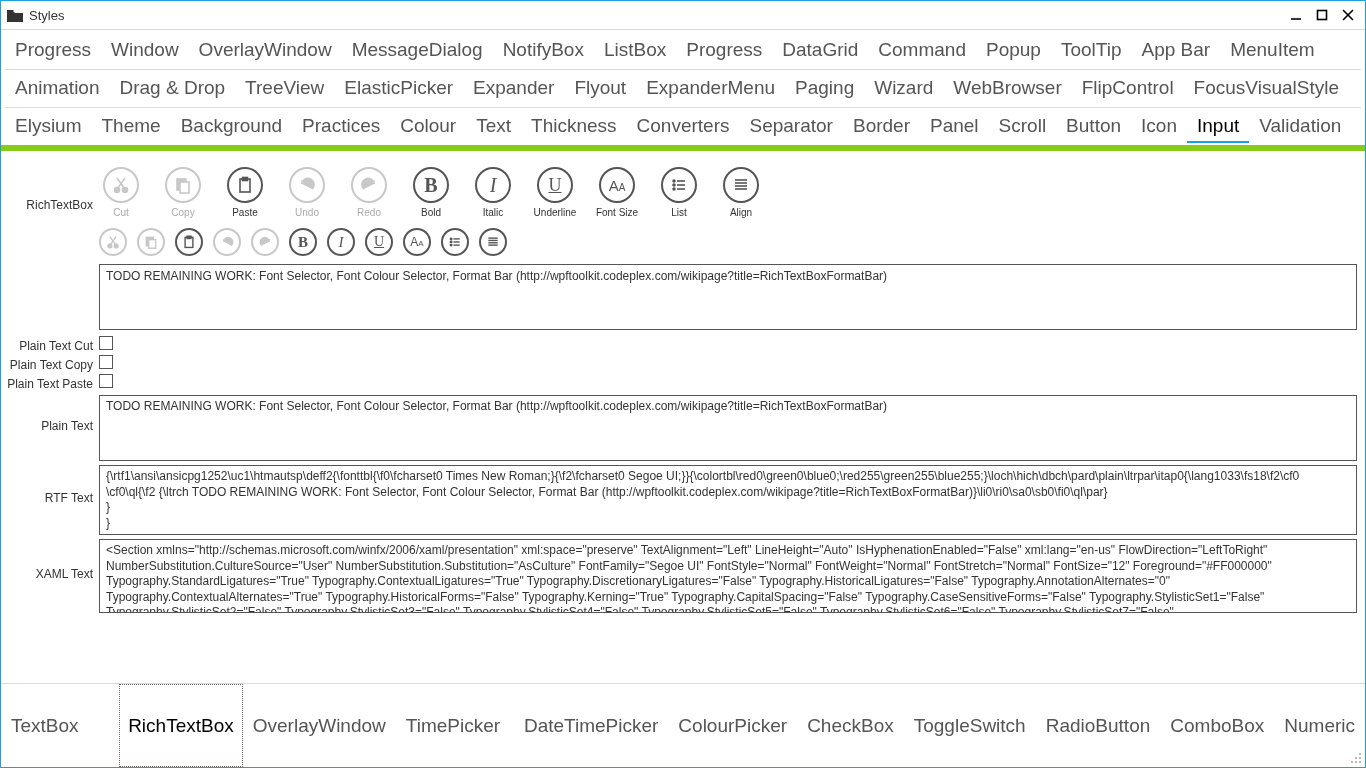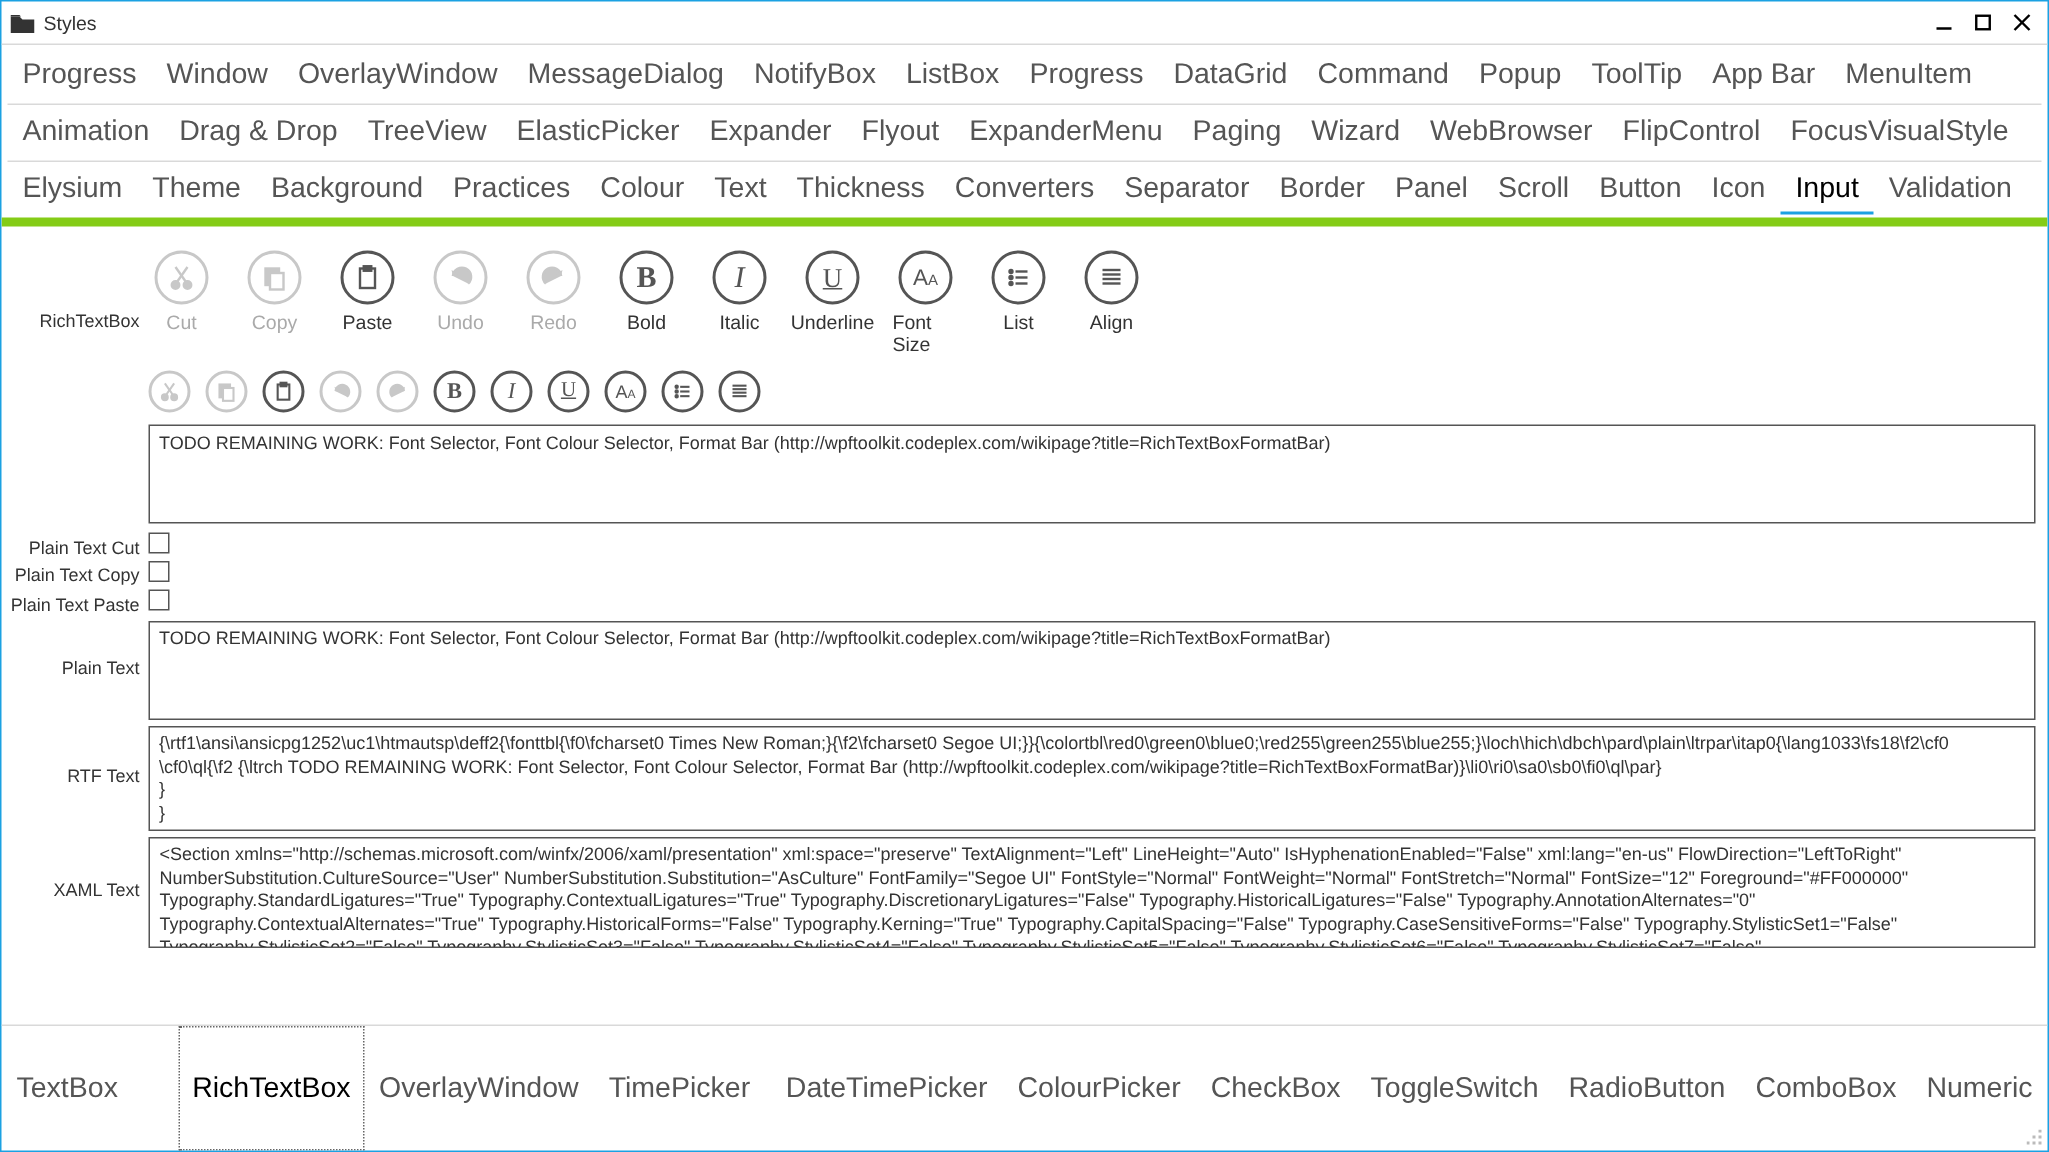--- a/index.html
+++ b/index.html
@@ -21,21 +21,21 @@
 
   .row { display: flex; align-items: flex-start; margin-bottom: 2px; }
   .rowlabel { width: 94px; text-align: right; padding-right: 6px; font-size: 12px; color: #333; padding-top: 2px; }
   .rowbody { flex: 1; }
 
   .toolbar { display: flex; gap: 18px; padding: 2px 0 0 0; }
   .tbtn { display: flex; flex-direction: column; align-items: center; width: 44px; }
   .tbtn .ico { width: 36px; height: 36px; border: 2px solid #555; border-radius: 50%; display: flex; align-items: center; justify-content: center; }
   .tbtn.disabled .ico { border-color: #c8c8c8; }
   .tbtn.disabled .ico svg { stroke: #c8c8c8; fill: #c8c8c8; }
-  .tbtn .lbl { font-size: 13px; color: #333; margin-top: 4px; }
+  .tbtn .lbl { font-size: 10px; color: #333; margin-top: 4px; }
   .tbtn.disabled .lbl { color: #aaa; }
 
   .toolbar-small { display: flex; gap: 10px; padding: 8px 0 6px 0; }
   .tbtn-sm { width: 28px; height: 28px; border: 2px solid #555; border-radius: 50%; display:flex; align-items:center; justify-content:center; }
   .tbtn-sm.disabled { border-color: #c8c8c8; }
   .tbtn-sm.disabled svg { stroke: #c8c8c8; fill: #c8c8c8; }
 
   .rtbox { border: 1px solid #555; height: 66px; padding: 4px 6px; font-size: 12px; color: #333; overflow: hidden; }
   .txtbox { border: 1px solid #555; padding: 3px 6px; font-size: 12px; color: #333; overflow: hidden; line-height: 1.3; }
   .txtbox.scroll { overflow-y: scroll; }
@@ -305,21 +305,21 @@
     <div class="rowlabel"></div>
     <div class="rowbody">
       <div class="rtbox">TODO REMAINING WORK: Font Selector, Font Colour Selector, Format Bar (http://wpftoolkit.codeplex.com/wikipage?title=RichTextBoxFormatBar)</div>
     </div>
   </div>
 
   <div class="row" style="align-items:center; margin-top:6px;">
     <div class="rowlabel">Plain Text Cut</div>
     <div class="rowbody"><span class="chkbox"></span></div>
   </div>
-  <div class="row" style="align-items:flex-start;">
+  <div class="row" style="align-items:center;">
     <div class="rowlabel">Plain Text Copy</div>
     <div class="rowbody"><span class="chkbox"></span></div>
   </div>
   <div class="row" style="align-items:center;">
     <div class="rowlabel">Plain Text Paste</div>
     <div class="rowbody"><span class="chkbox"></span></div>
   </div>
 
   <div class="row" style="margin-top:4px;">
     <div class="rowlabel" style="padding-top:24px;">Plain Text</div>

